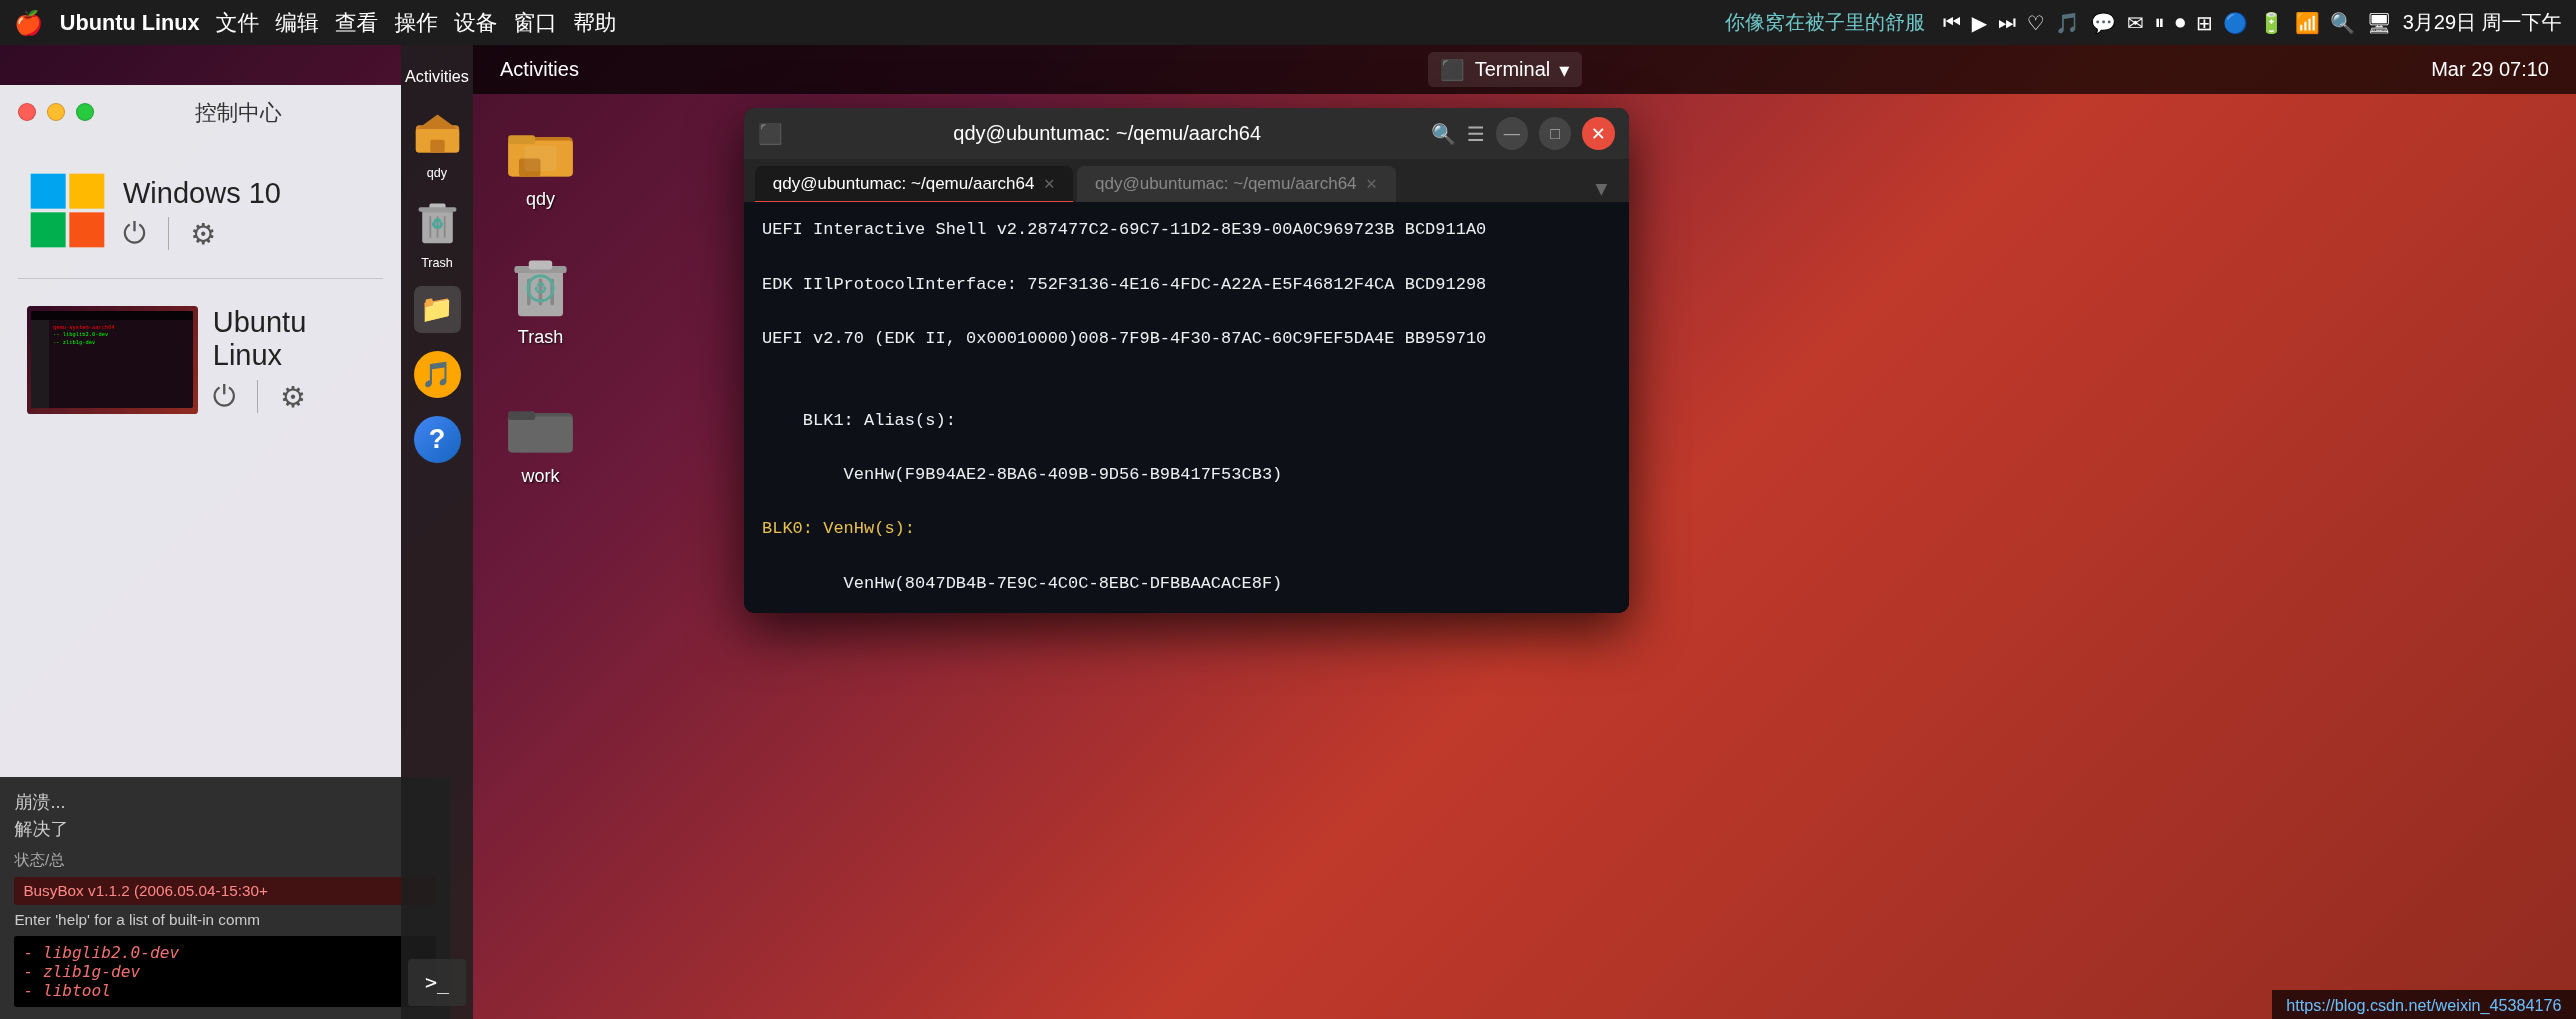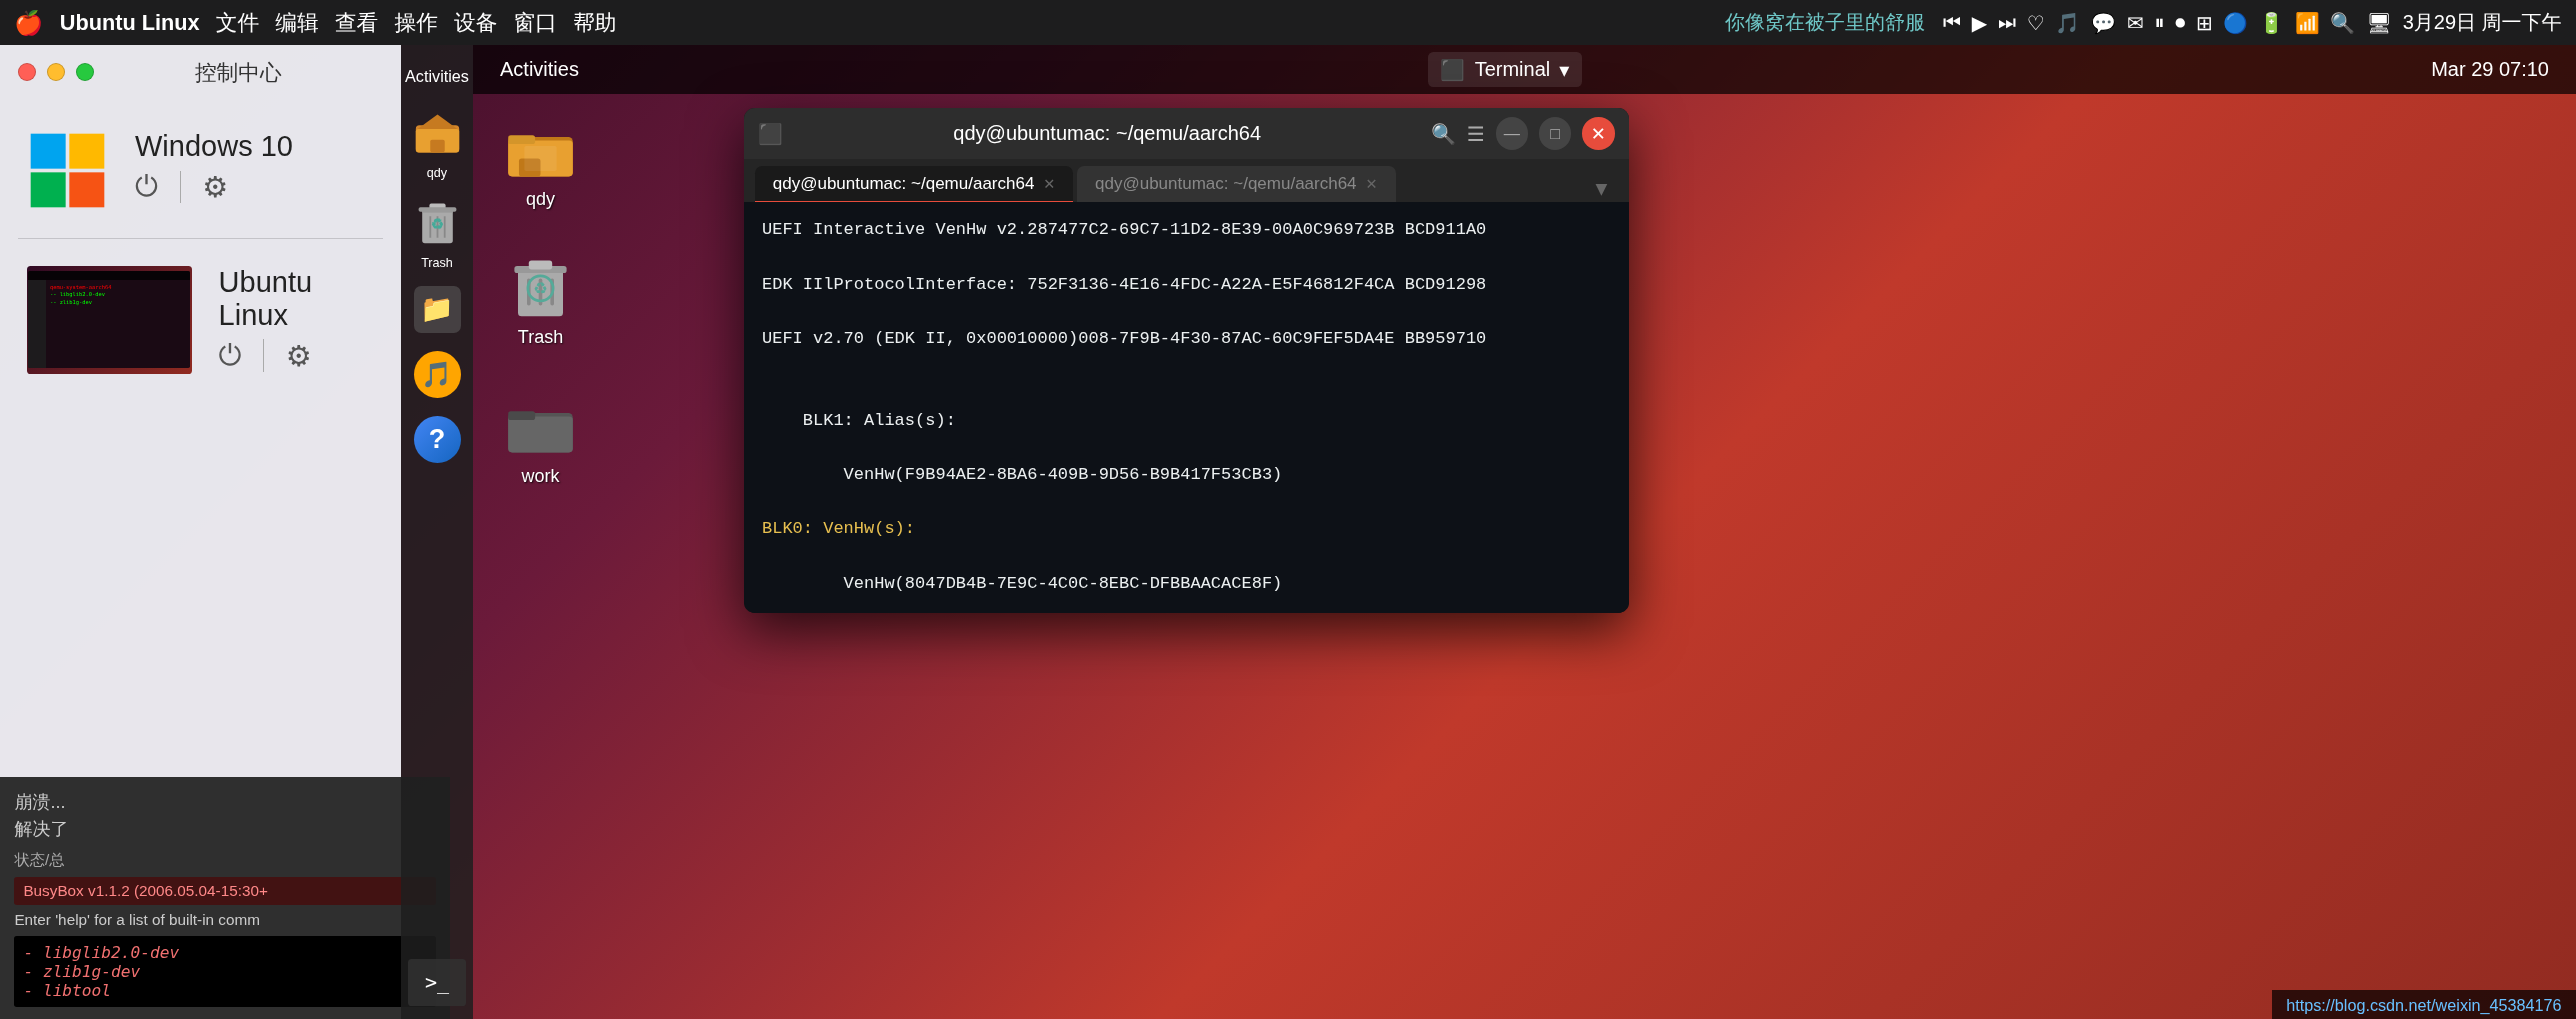--- a/index.html
+++ b/index.html
@@ -63,22 +63,22 @@
     
     .ubuntu-desktop {
       position: absolute;
       top: 0; left: 0; right: 0; bottom: 0;
       background: linear-gradient(135deg, #300a24 0%, #6b1a3a 30%, #c0392b 60%, #922b21 100%);
     }
 
     
     .os-item {
       display: flex;
-      align-items: flex-start;
-      gap: 27px;
+      align-items: flex-end;
+      gap: 15px;
       padding: 9px;
     }
     .windows-logo {
       width: 81px;
       height: 81px;
     }
     .os-name {
       font-size: 29px;
       font-weight: 500;
       color: #222;
@@ -351,20 +351,21 @@
       height: 975px;
       z-index: 90;
     }
     .cc-titlebar {
       height: 54px;
       background: rgba(235,235,240,0.98);
       display: flex;
       align-items: center;
       justify-content: space-between;
       padding: 4px 18px;
+      margin-top: 40px;
     }
     .cc-dots { display: flex; gap: 10.8px; align-items: center; }
     .cc-dot { width: 18px; height: 18px; border-radius: 50%; cursor: pointer; }
     .cc-dot-red { background: #ff5f56; border: 0.9px solid rgba(0,0,0,0.2); }
     .cc-dot-yellow { background: #ffbd2e; border: 0.9px solid rgba(0,0,0,0.2); }
     .cc-dot-green { background: #27c93f; border: 0.9px solid rgba(0,0,0,0.2); }
     .cc-title { font-size: 21.7px; color: #333; font-weight: 400; flex: 1; text-align: center; }
     .cc-icons { display: flex; gap: 14.4px; }
   </style>
 </head>
@@ -636,21 +637,21 @@
         <div class="term-tab inactive">
           <span>qdy@ubuntumac: ~/qemu/aarch64</span>
           <span class="term-tab-close">✕</span>
         </div>
         <div style="margin-left: auto; display: flex; align-items: center;">
           <span style="color: #666; font-size: 23.5px; cursor: pointer; padding: 0 10.8px;">▾</span>
         </div>
       </div>
 
       <div class="terminal-body">
-        <span class="term-line term-white">UEFI Interactive VenHw v2.287477C2-69C7-11D2-8E39-00A0C969723B BCD911A0</span><br>
+        <span class="term-line term-white">UEFI Interactive Shell v2.287477C2-69C7-11D2-8E39-00A0C969723B BCD911A0</span><br>
         <span class="term-line term-white">EDK IIlProtocolInterface: 752F3136-4E16-4FDC-A22A-E5F46812F4CA BCD91298</span><br>
         <span class="term-line term-white">UEFI v2.70 (EDK II, 0x00010000)008-7F9B-4F30-87AC-60C9FEF5DA4E BB959710</span><br>
         <br>
         <span class="term-line term-white">&nbsp;&nbsp;&nbsp;&nbsp;BLK1: Alias(s):</span><br>
         <span class="term-line term-white">&nbsp;&nbsp;&nbsp;&nbsp;&nbsp;&nbsp;&nbsp;&nbsp;VenHw(F9B94AE2-8BA6-409B-9D56-B9B417F53CB3)</span><br>
         <span class="term-line"><span class="term-yellow">BLK0: VenHw(s):</span></span><br>
         <span class="term-line term-white">&nbsp;&nbsp;&nbsp;&nbsp;&nbsp;&nbsp;&nbsp;&nbsp;VenHw(8047DB4B-7E9C-4C0C-8EBC-DFBBAACACE8F)</span><br>
         <br>
         
       </div>

